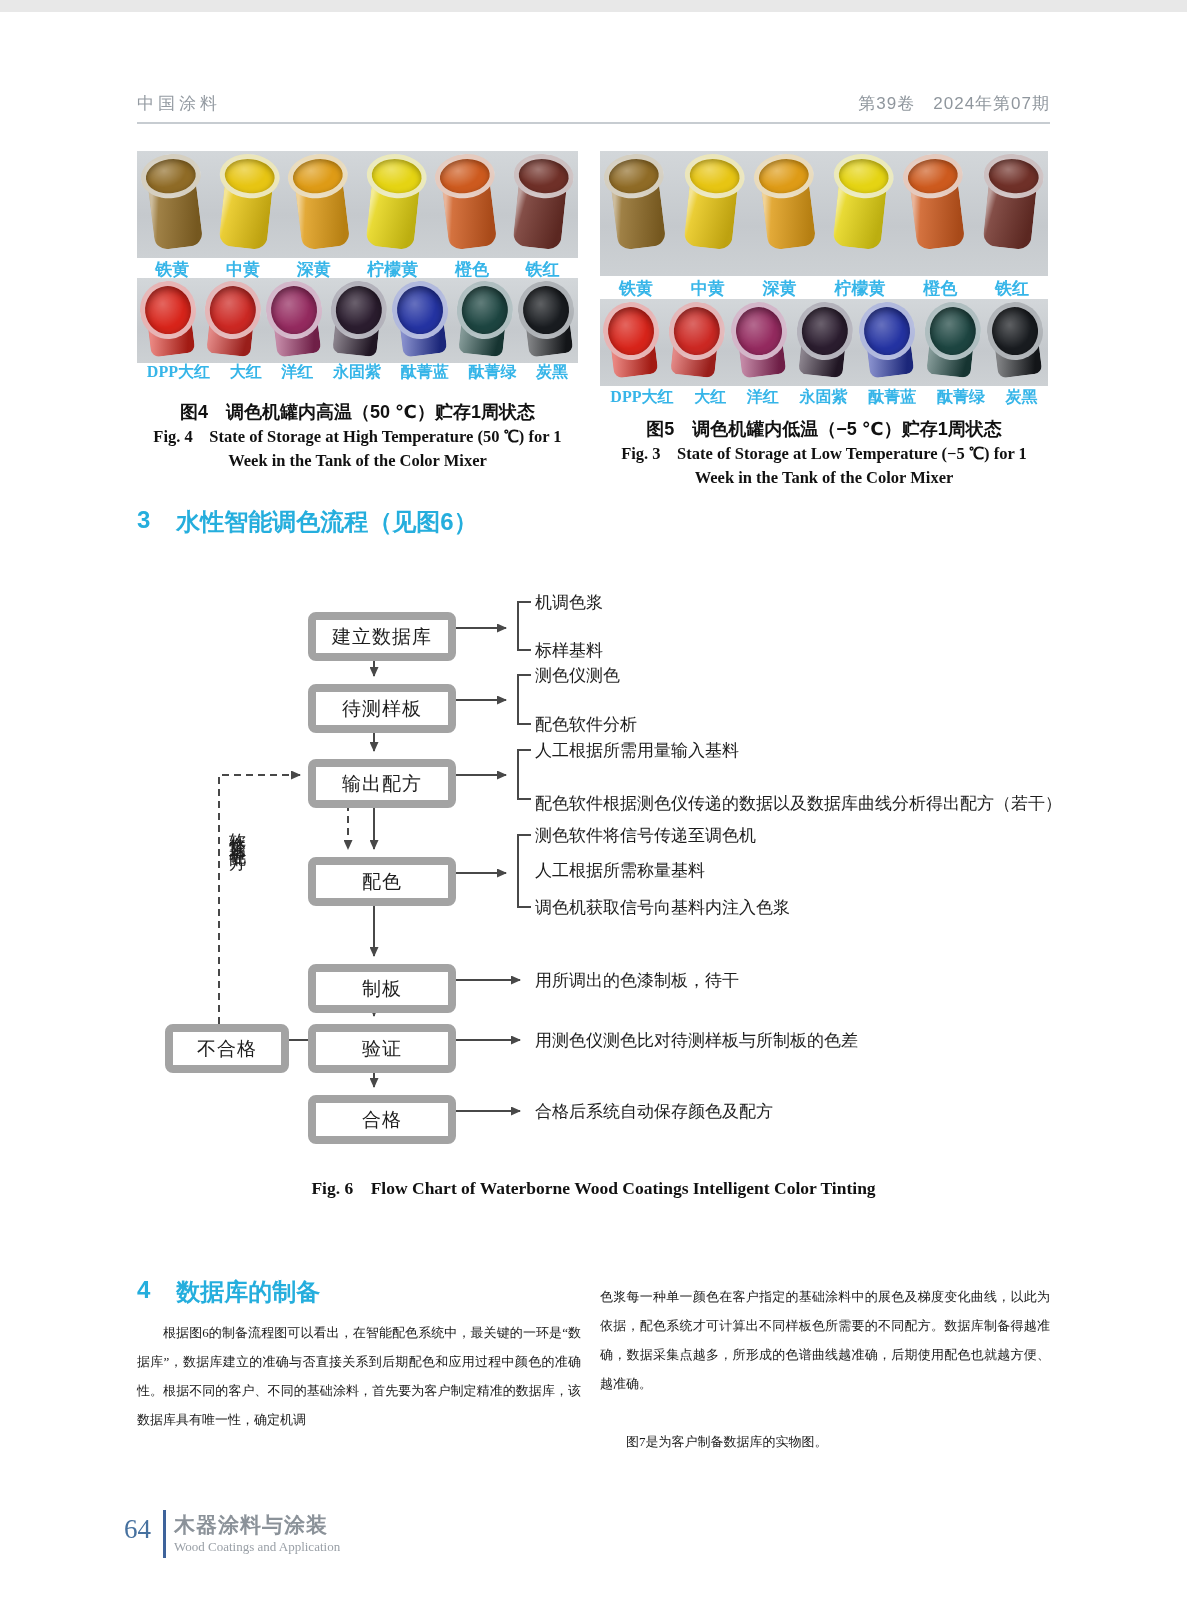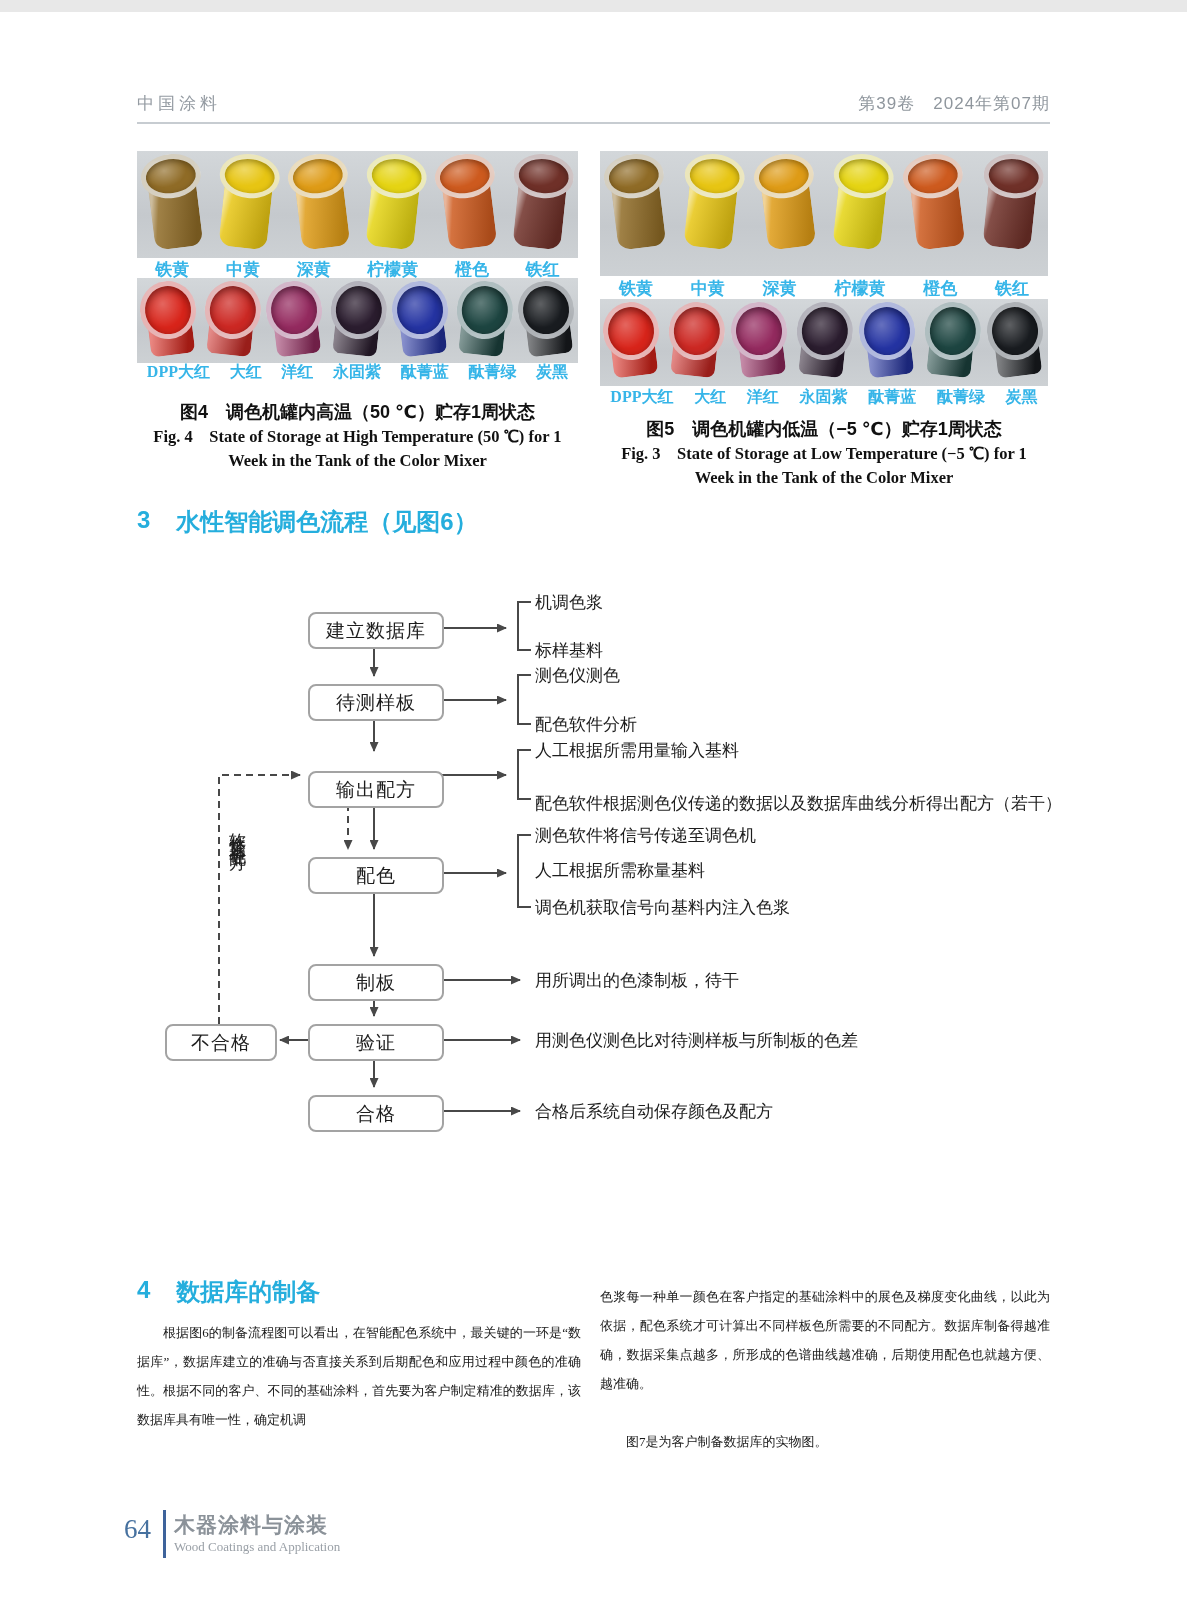--- a/index.html
+++ b/index.html
@@ -44,21 +44,21 @@
      font-weight:bold;font-size:16.5px;line-height:24px;color:#111;}
 
   
   .sec-head{font-family:"Liberation Sans","DejaVu Sans",sans-serif;font-weight:bold;font-size:24px;
      color:var(--accent);display:flex;}
   .sec-head .num{margin-right:26px;}
 
   
   .flow{left:140px;top:575px;width:950px;height:560px;}
   .flow-svg{position:absolute;left:0;top:0;}
-  .fbox{position:absolute;width:132px;height:33px;border:2px solid #a3a3a3;border-radius:8px;background:#fff;
+  .fbox{position:absolute;width:132px;height:33px;border:8px solid #a3a3a3;border-radius:8px;background:#fff;
      display:flex;align-items:center;justify-content:center;font-size:19px;color:#1d1d1d;letter-spacing:1px;}
   .fnote{position:absolute;left:395px;transform:translateY(-50%);font-size:17px;color:#1d1d1d;white-space:nowrap;}
   .fvert{position:absolute;left:86px;top:232px;height:150px;writing-mode:vertical-rl;
      font-size:17px;letter-spacing:3px;color:#1d1d1d;}
 
   
   .bodytext{font-size:13px;line-height:29px;text-align:justify;color:#1a1a1a;}
   .indent{text-indent:2em;}
 
   
@@ -196,21 +196,21 @@
         <line x1="300" y1="524" x2="380" y2="524" marker-end="url(#ah)"></line>
         <path d="M391,15 H378 V63 H391"></path>
         <path d="M391,88 H378 V137 H391"></path>
         <path d="M391,163 H378 V212 H391"></path>
         <path d="M391,248 H378 V320 H391"></path>
       </g>
     </svg>
 
     <div class="fbox" style="left:168px;top:25px;">建立数据库</div>
     <div class="fbox" style="left:168px;top:97px;">待测样板</div>
-    <div class="fbox" style="left:168px;top:184px;text-align:center;">输出配方</div>
+    <div class="fbox" style="left:168px;top:172px;text-align:center;">输出配方</div>
     <div class="fbox" style="left:168px;top:270px;">配色</div>
     <div class="fbox" style="left:168px;top:377px;">制板</div>
     <div class="fbox" style="left:168px;top:437px;">验证</div>
     <div class="fbox" style="left:168px;top:508px;">合格</div>
     <div class="fbox" style="left:25px;top:437px;width:108px;">不合格</div>
 
     <div class="fvert">软件修正补色配方</div>
 
     <div class="fnote" style="top:15px;">机调色浆</div>
     <div class="fnote" style="top:63px;">标样基料</div>
@@ -219,20 +219,21 @@
     <div class="fnote" style="top:163px;">人工根据所需用量输入基料</div>
     <div class="fnote" style="top:216px;">配色软件根据测色仪传递的数据以及数据库曲线分析得出配方（若干）</div>
     <div class="fnote" style="top:248px;">测色软件将信号传递至调色机</div>
     <div class="fnote" style="top:283px;">人工根据所需称量基料</div>
     <div class="fnote" style="top:320px;">调色机获取信号向基料内注入色浆</div>
     <div class="fnote" style="top:393px;">用所调出的色漆制板，待干</div>
     <div class="fnote" style="top:453px;font-family:Liberation Serif, serif;">用测色仪测色比对待测样板与所制板的色差</div>
     <div class="fnote" style="top:524px;">合格后系统自动保存颜色及配方</div>
   </div>
 
+  <div class="abs cap-en" style="left:137px;top:1164px;width:913px;font-size:17.5px;">Fig. 6　Flow Chart of Waterborne Wood Coatings Intelligent Color Tinting</div>
 
   <div class="abs sec-head" style="left:137px;top:1264px;">
     <span class="num">4</span>
     <span>数据库的制备</span>
   </div>
   <div class="abs bodytext indent" style="left:137px;top:1306px;width:444px;">根据图6的制备流程图可以看出，在智能配色系统中，最关键的一环是“数据库”，数据库建立的准确与否直接关系到后期配色和应用过程中颜色的准确性。根据不同的客户、不同的基础涂料，首先要为客户制定精准的数据库，该数据库具有唯一性，确定机调</div>
   <div class="abs bodytext" style="left:600px;top:1270px;width:450px;">色浆每一种单一颜色在客户指定的基础涂料中的展色及梯度变化曲线，以此为依据，配色系统才可计算出不同样板色所需要的不同配方。数据库制备得越准确，数据采集点越多，所形成的色谱曲线越准确，后期使用配色也就越方便、越准确。</div>
   <div class="abs bodytext indent" style="left:600px;top:1415px;width:450px;">图7是为客户制备数据库的实物图。</div>
 
   <div class="abs ft-num">64</div>

